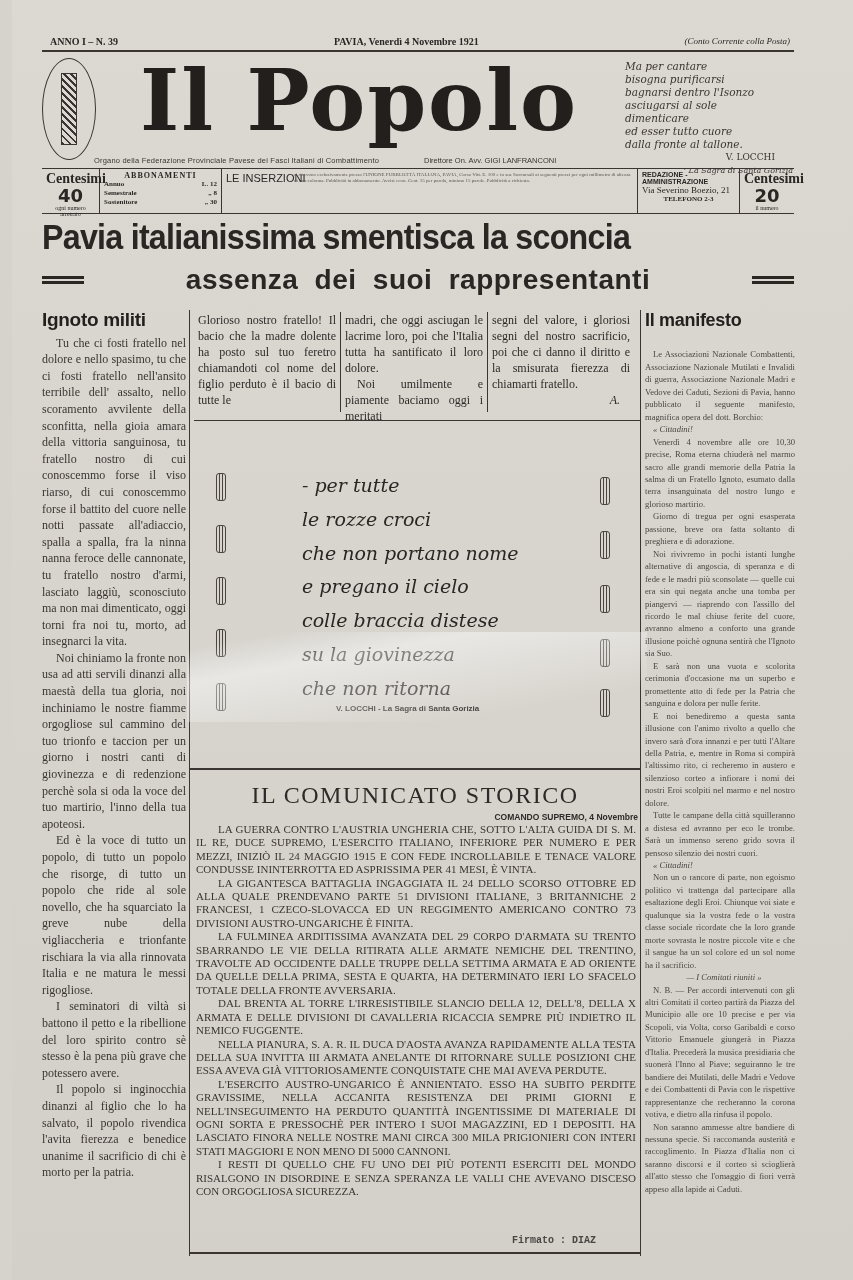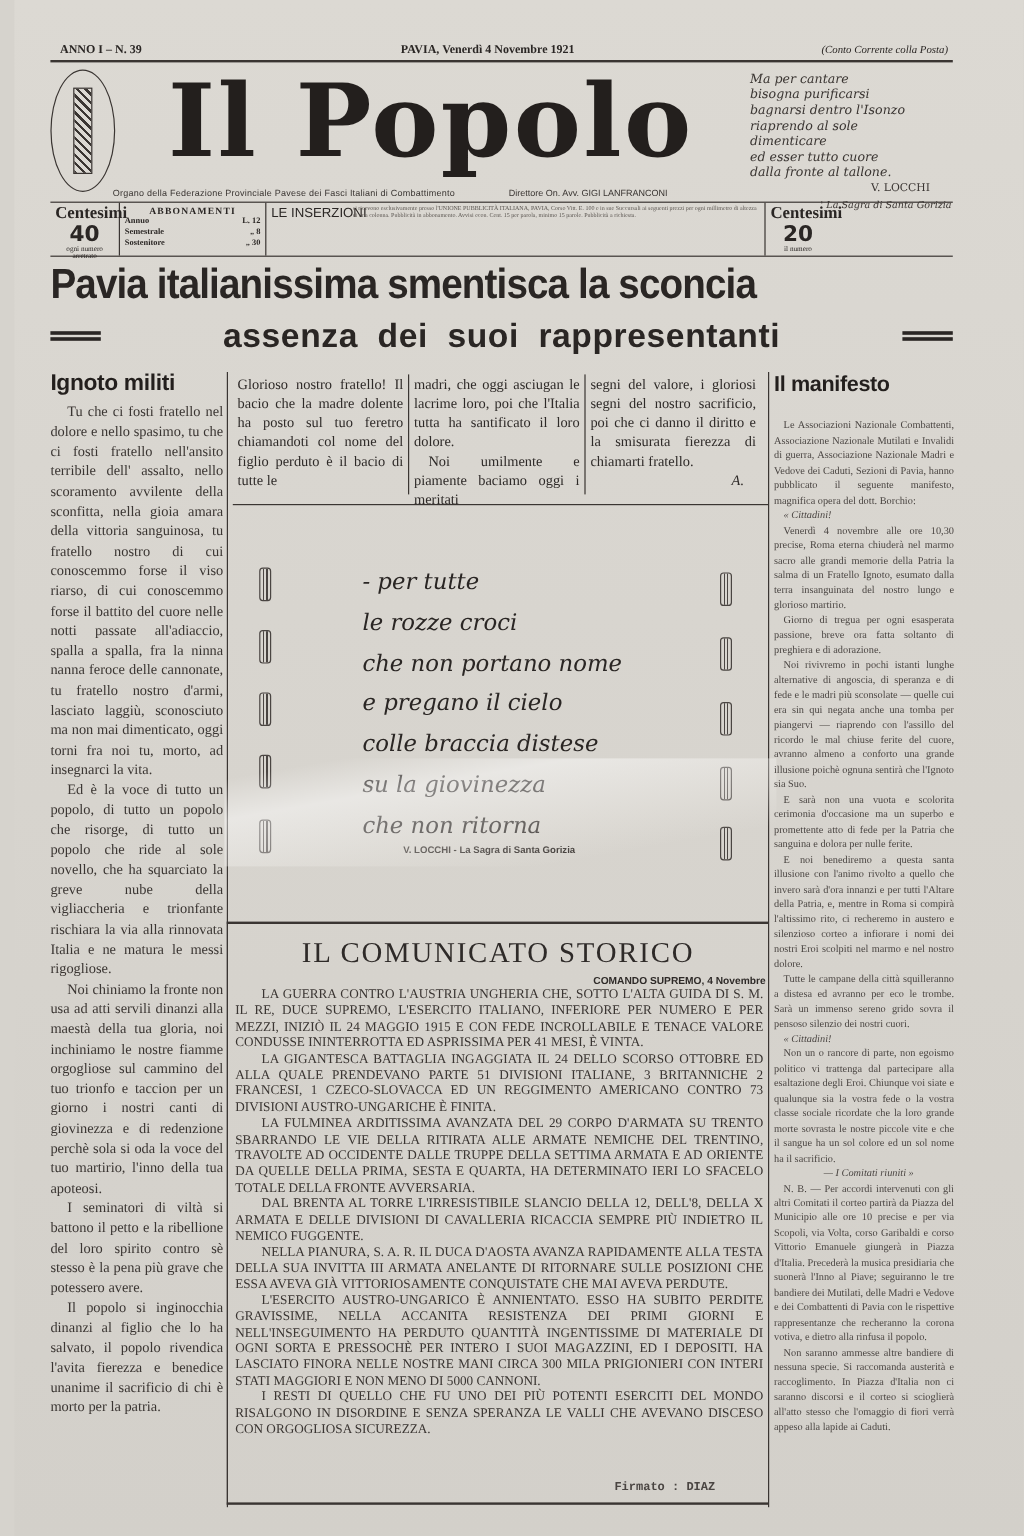--- a/index.html
+++ b/index.html
@@ -189,21 +189,21 @@
     <div class="fasces"></div>
   </div>
   <div class="masthead">Il Popolo</div>
   <div class="subtitle">Organo della Federazione Provinciale Pavese dei Fasci Italiani di Combattimento</div>
   <div class="director">Direttore On. Avv. GIGI LANFRANCONI</div>
 
   <div class="epigraph">
     <div>Ma per cantare</div>
     <div>bisogna purificarsi</div>
     <div>bagnarsi dentro l'Isonzo</div>
-    <div>riaprendo al sole</div>
+    <div>asciugarsi al sole</div>
     <div>dimenticare</div>
     <div>ed esser tutto cuore</div>
     <div>dalla fronte al tallone.</div>
     <div class="author">V. LOCCHI</div>
     <div class="src">' La Sagra di Santa Gorizia</div>
   </div>
 
   <div class="infobar">
     <div class="ib-price">
       <div class="lbl">Centesimi</div>
@@ -222,39 +222,44 @@
         </div>
       <div class="row">
           <span>Sostenitore</span>
           <span>„ 30</span>
         </div>
     </div>
     <div class="ib-ins">
       <div class="h">LE INSERZIONI</div>
       <div class="t">si ricevono esclusivamente presso l'UNIONE PUBBLICITÀ ITALIANA, PAVIA, Corso Vitt. E. 100 e in sue Succursali ai seguenti prezzi per ogni millimetro di altezza di una colonna. Pubblicità in abbonamento. Avvisi econ. Cent. 15 per parola, minimo 15 parole. Pubblicità a richiesta.</div>
     </div>
+    <div class="ib-red">
+      <div class="h">REDAZIONE - AMMINISTRAZIONE</div>
+      <div class="a">Via Severino Boezio, 21</div>
+      <div class="tel">TELEFONO 2-3</div>
+    </div>
     <div class="ib-price ib-price2">
       <div class="lbl">Centesimi</div>
       <div class="big">20</div>
       <div class="sm">il numero</div>
     </div>
   </div>
 
   <div class="headline1">Pavia italianissima smentisca la sconcia</div>
   <div class="headline2">
     <span class="eq"></span>
     <span class="txt">assenza dei suoi rappresentanti</span>
     <span class="eq"></span>
   </div>
 
   <div class="col-left">
     <h2>Ignoto militi</h2>
     <p>Tu che ci fosti fratello nel dolore e nello spasimo, tu che ci fosti fratello nell'ansito terribile dell' assalto, nello scoramento avvilente della sconfitta, nella gioia amara della vittoria sanguinosa, tu fratello nostro di cui conoscemmo forse il viso riarso, di cui conoscemmo forse il battito del cuore nelle notti passate all'adiaccio, spalla a spalla, fra la ninna nanna feroce delle cannonate, tu fratello nostro d'armi, lasciato laggiù, sconosciuto ma non mai dimenticato, oggi torni fra noi tu, morto, ad insegnarci la vita.</p>
+    <p>Noi chiniamo la fronte non usa ad atti servili dinanzi alla maestà della tua gloria, noi inchiniamo le nostre fiamme orgogliose sul cammino del tuo trionfo e taccion per un giorno i nostri canti di giovinezza e di redenzione perchè sola si oda la voce del tuo martirio, l'inno della tua apoteosi.</p>
     <p>Ed è la voce di tutto un popolo, di tutto un popolo che risorge, di tutto un popolo che ride al sole novello, che ha squarciato la greve nube della vigliaccheria e trionfante rischiara la via alla rinnovata Italia e ne matura le messi rigogliose.</p>
-    <p>Noi chiniamo la fronte non usa ad atti servili dinanzi alla maestà della tua gloria, noi inchiniamo le nostre fiamme orgogliose sul cammino del tuo trionfo e taccion per un giorno i nostri canti di giovinezza e di redenzione perchè sola si oda la voce del tuo martirio, l'inno della tua apoteosi.</p>
     <p>I seminatori di viltà si battono il petto e la ribellione del loro spirito contro sè stesso è la pena più grave che potessero avere.</p>
     <p>Il popolo si inginocchia dinanzi al figlio che lo ha salvato, il popolo rivendica l'avita fierezza e benedice unanime il sacrificio di chi è morto per la patria.</p>
   </div>
   <div class="vrule" style="left:177px; top:310px; height:946px;"></div>
   <div class="vrule" style="left:628px; top:310px; height:946px;"></div>
 
   <div class="mid-top">
     <div class="c">
       <p>Glorioso nostro fratello! Il bacio che la madre dolente ha posto sul tuo feretro chiamandoti col nome del figlio perduto è il bacio di tutte le</p>
     </div>

